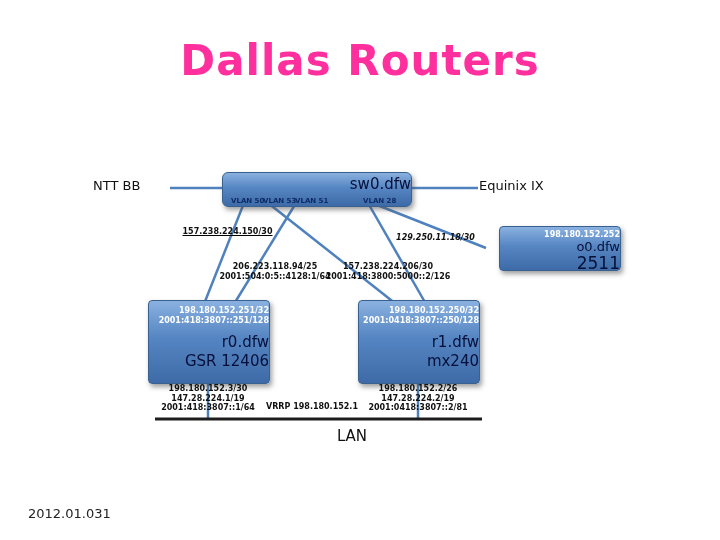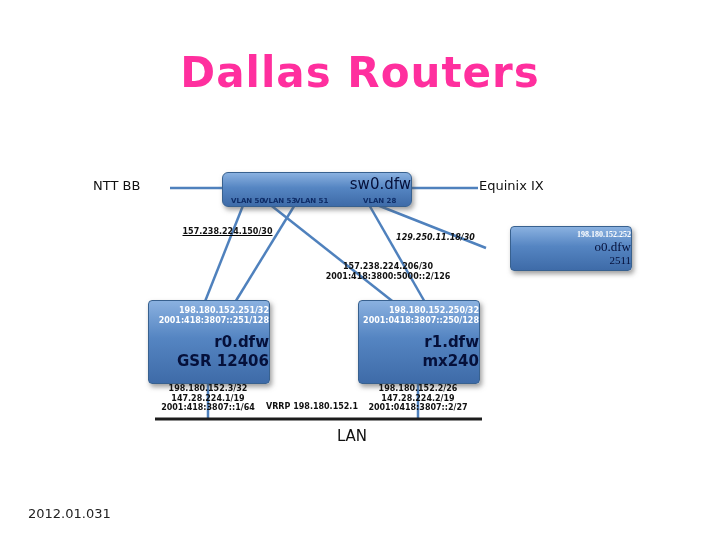--- a/index.html
+++ b/index.html
@@ -1,29 +1,29 @@
 <!DOCTYPE html>
 <html><head>
 <meta charset="utf-8">
 <style>
   html,body{margin:0;padding:0;background:#fff;}
   .slide{position:relative;width:720px;height:540px;background:#ffffff;overflow:hidden;
          font-family:"DejaVu Sans","Liberation Sans",sans-serif;}
   .abs{position:absolute;}
-  .title{left:0;top:48px;width:720px;text-align:center;font-size:42px;font-weight:bold;
+  .title{left:0;top:36px;width:720px;text-align:center;font-size:42px;font-weight:bold;
          color:#ff2f9e;letter-spacing:1px;}
   .side-label{font-size:13px;color:#111;font-weight:500;}
   svg.wires{position:absolute;left:0;top:0;z-index:1;pointer-events:none;}
   .link{stroke:#4f81bd;stroke-width:2.5;}
   .lanline{stroke:#1c1c1c;stroke-width:3;}
   .node{position:absolute;z-index:2;text-align:right;color:#05103a;
         background:linear-gradient(180deg,#8ab1e0 0%,#5585c2 45%,#3e6ba8 100%);
         border:1px solid #38618f;border-radius:4px;
         box-shadow:2px 3px 5px rgba(80,80,80,.55);}
-  .node-name{font-size:15px;line-height:1.25;color:#05103a;font-weight:bold;}
+  .node-name{font-size:15px;line-height:1.25;color:#05103a;}
   .sw-name{font-size:15px;margin-top:2px;color:#05103a;}
   .tiny{font-size:8px;font-weight:bold;line-height:1.2;color:#111;}
   .white{color:#ffffff;}
   .vlan{position:absolute;bottom:1px;font-size:7px;font-weight:bold;color:#0d2b66;}
   .lbl{position:absolute;z-index:3;text-align:center;}
   .footer{font-size:13px;color:#222;}
 </style>
 </head>
 <body>
 
@@ -48,24 +48,24 @@
   <div class="abs side-label" style="left:479px;top:178px;">Equinix IX</div>
 
   <div class="node" style="left:222px;top:172px;width:188px;height:33px;border-radius:6px;">
     <div class="sw-name">sw0.dfw</div>
     <span class="vlan" style="left:8px;">VLAN 50</span>
     <span class="vlan" style="left:40px;">VLAN 53</span>
     <span class="vlan" style="left:72px;">VLAN 51</span>
     <span class="vlan" style="left:140px;">VLAN 28</span>
   </div>
 
-  <div class="node" style="left:510px;top:226px;width:120px;height:43px;font-family:Liberation Serif, serif;">
+  <div class="node" style="left:499px;top:226px;width:120px;height:43px;">
     <div class="tiny white" style="margin-top:3px;">198.180.152.252</div>
     <div style="font-size:13px;line-height:1.1;">o0.dfw</div>
-    <div style="font-size:11px;line-height:1.1;">2511</div>
+    <div style="font-size:17px;line-height:1.1;">2511</div>
   </div>
 
   <div class="node" style="left:148px;top:300px;width:120px;height:82px;">
     <div class="tiny white" style="margin-top:5px;">198.180.152.251/32</div>
     <div class="tiny white">2001:418:3807::251/128</div>
     <div class="node-name" style="margin-top:8px;">r0.dfw</div>
     <div class="node-name">GSR 12406</div>
   </div>
 
   <div class="node" style="left:358px;top:300px;width:120px;height:82px;">
@@ -76,36 +76,40 @@
   </div>
 
   <div class="lbl" style="left:145px;top:227px;width:165px;text-decoration:underline;">
     <div class="tiny">157.238.224.150/30</div>
   </div>
 
   <div class="lbl" style="left:393px;top:233px;width:85px;font-style:italic;">
     <div class="tiny">129.250.11.18/30</div>
   </div>
 
+  <div class="lbl" style="left:195px;top:262px;width:160px;">
+    <div class="tiny">206.223.118.94/25</div>
+    <div class="tiny">2001:504:0:5::4128:1/64</div>
+  </div>
 
   <div class="lbl" style="left:308px;top:262px;width:160px;">
     <div class="tiny">157.238.224.206/30</div>
     <div class="tiny">2001:418:3800:5000::2/126</div>
   </div>
 
   <div class="lbl" style="left:148px;top:384px;width:120px;">
-    <div class="tiny">198.180.152.3/32</div>
+    <div class="tiny">198.180.152.3/30</div>
     <div class="tiny">147.28.224.1/19</div>
     <div class="tiny">2001:418:3807::1/64</div>
   </div>
 
   <div class="lbl" style="left:358px;top:384px;width:120px;">
     <div class="tiny">198.180.152.2/26</div>
     <div class="tiny">147.28.224.2/19</div>
-    <div class="tiny">2001:0418:3807::2/27</div>
+    <div class="tiny">2001:0418:3807::2/81</div>
   </div>
 
   <div class="lbl tiny" style="left:262px;top:402px;width:100px;">VRRP 198.180.152.1</div>
 
   <div class="lbl" style="left:312px;top:427px;width:80px;font-size:15px;color:#111;">LAN</div>
 
   <div class="abs footer" style="left:28px;top:506px;">2012.01.031</div>
 
 </div>
 

